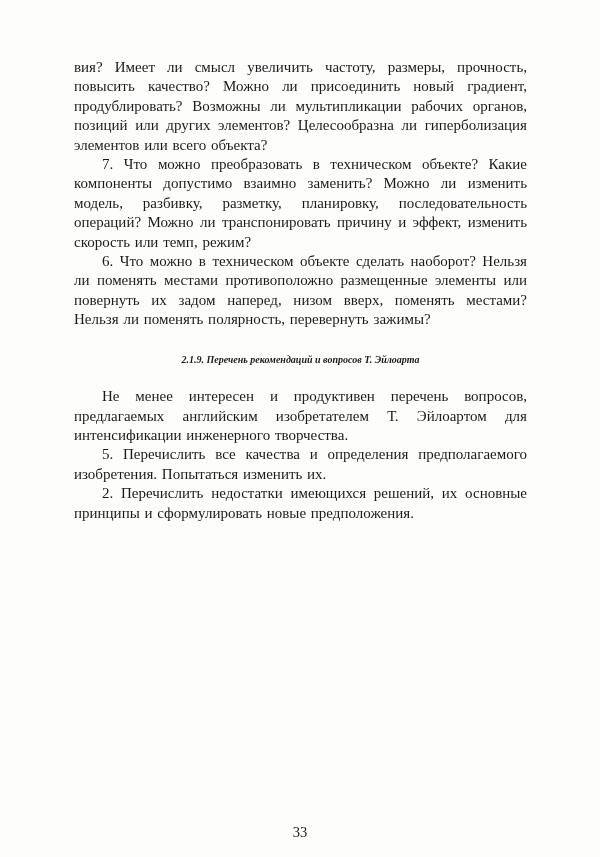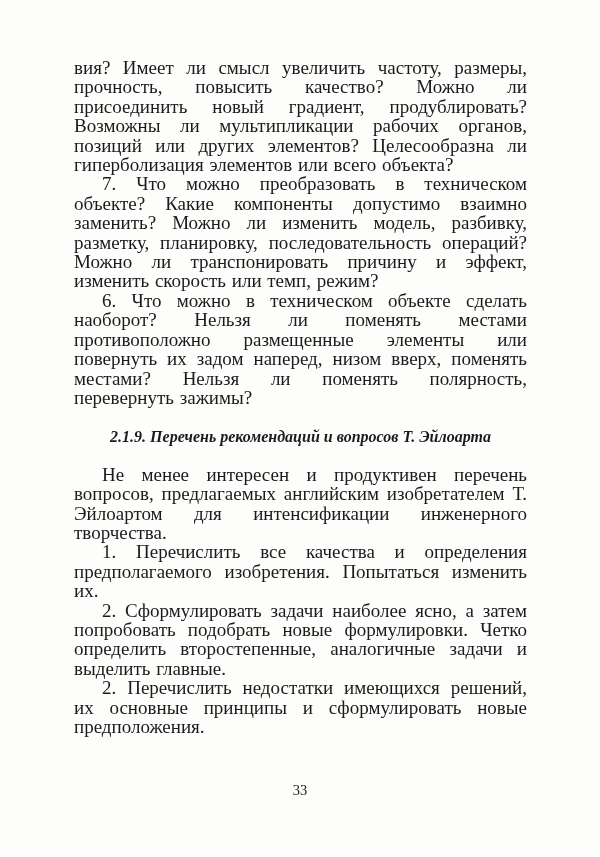--- a/index.html
+++ b/index.html
@@ -18,57 +18,56 @@
     overflow: hidden;
   }
   .text-block {
     position: absolute;
     left: 74px;
     top: 58px;
     width: 453px;
   }
   .para {
     margin: 0;
-    font-size: 19px;
+    font-size: 15px;
     line-height: 19.4px;
     text-align: justify;
     word-spacing: 1px;
   }
   .para.indent {
     text-indent: 28px;
   }
   .heading {
     margin: 20px 0 18px 0;
-    font-size: 16px;
+    font-size: 10px;
     line-height: 19.4px;
     font-weight: bold;
     font-style: italic;
     text-align: center;
   }
   .page-number {
     position: absolute;
     left: 0;
-    top: 782px;
+    top: 824px;
     width: 100%;
     text-align: center;
     font-size: 14.5px;
     color: #1b1b1b;
   }
 </style>
 </head>
 <body>
 
 <div class="page">
   <div class="text-block">
     <p class="para">вия? Имеет ли смысл увеличить частоту, размеры, прочность, повысить качество? Можно ли присоединить новый градиент, продублировать? Возможны ли мультипликации рабочих органов, позиций или других элементов? Целесообразна ли гиперболизация элементов или всего объекта?</p>
     <p class="para indent">7. Что можно преобразовать в техническом объекте? Какие компоненты допустимо взаимно заменить? Можно ли изменить модель, разбивку, разметку, планировку, последовательность операций? Можно ли транспонировать причину и эффект, изменить скорость или темп, режим?</p>
     <p class="para indent">6. Что можно в техническом объекте сделать наоборот? Нельзя ли поменять местами противоположно размещенные элементы или повернуть их задом наперед, низом вверх, поменять местами? Нельзя ли поменять полярность, перевернуть зажимы?</p>
 
     <h2 class="heading">2.1.9. Перечень рекомендаций и вопросов Т. Эйлоарта</h2>
 
     <p class="para indent">Не менее интересен и продуктивен перечень вопросов, предлагаемых английским изобретателем Т. Эйлоартом для интенсификации инженерного творчества.</p>
-    <p class="para indent">1. Перечислить все качества и определения предполагаемого изобретения. Попытаться изменить их.</p>
-    <p class="para indent">2. Сформулировать задачи наиболее ясно, а затем попробовать подобрать новые формулировки. Четко определить второстепенные, аналогичные задачи и выделить главные.</p>
+    <p class="para indent">5. Перечислить все качества и определения предполагаемого изобретения. Попытаться изменить их.</p>
     <p class="para indent">2. Перечислить недостатки имеющихся решений, их основные принципы и сформулировать новые предположения.</p>
   </div>
 
   <div class="page-number">33</div>
 </div>
 
 </body></html>

